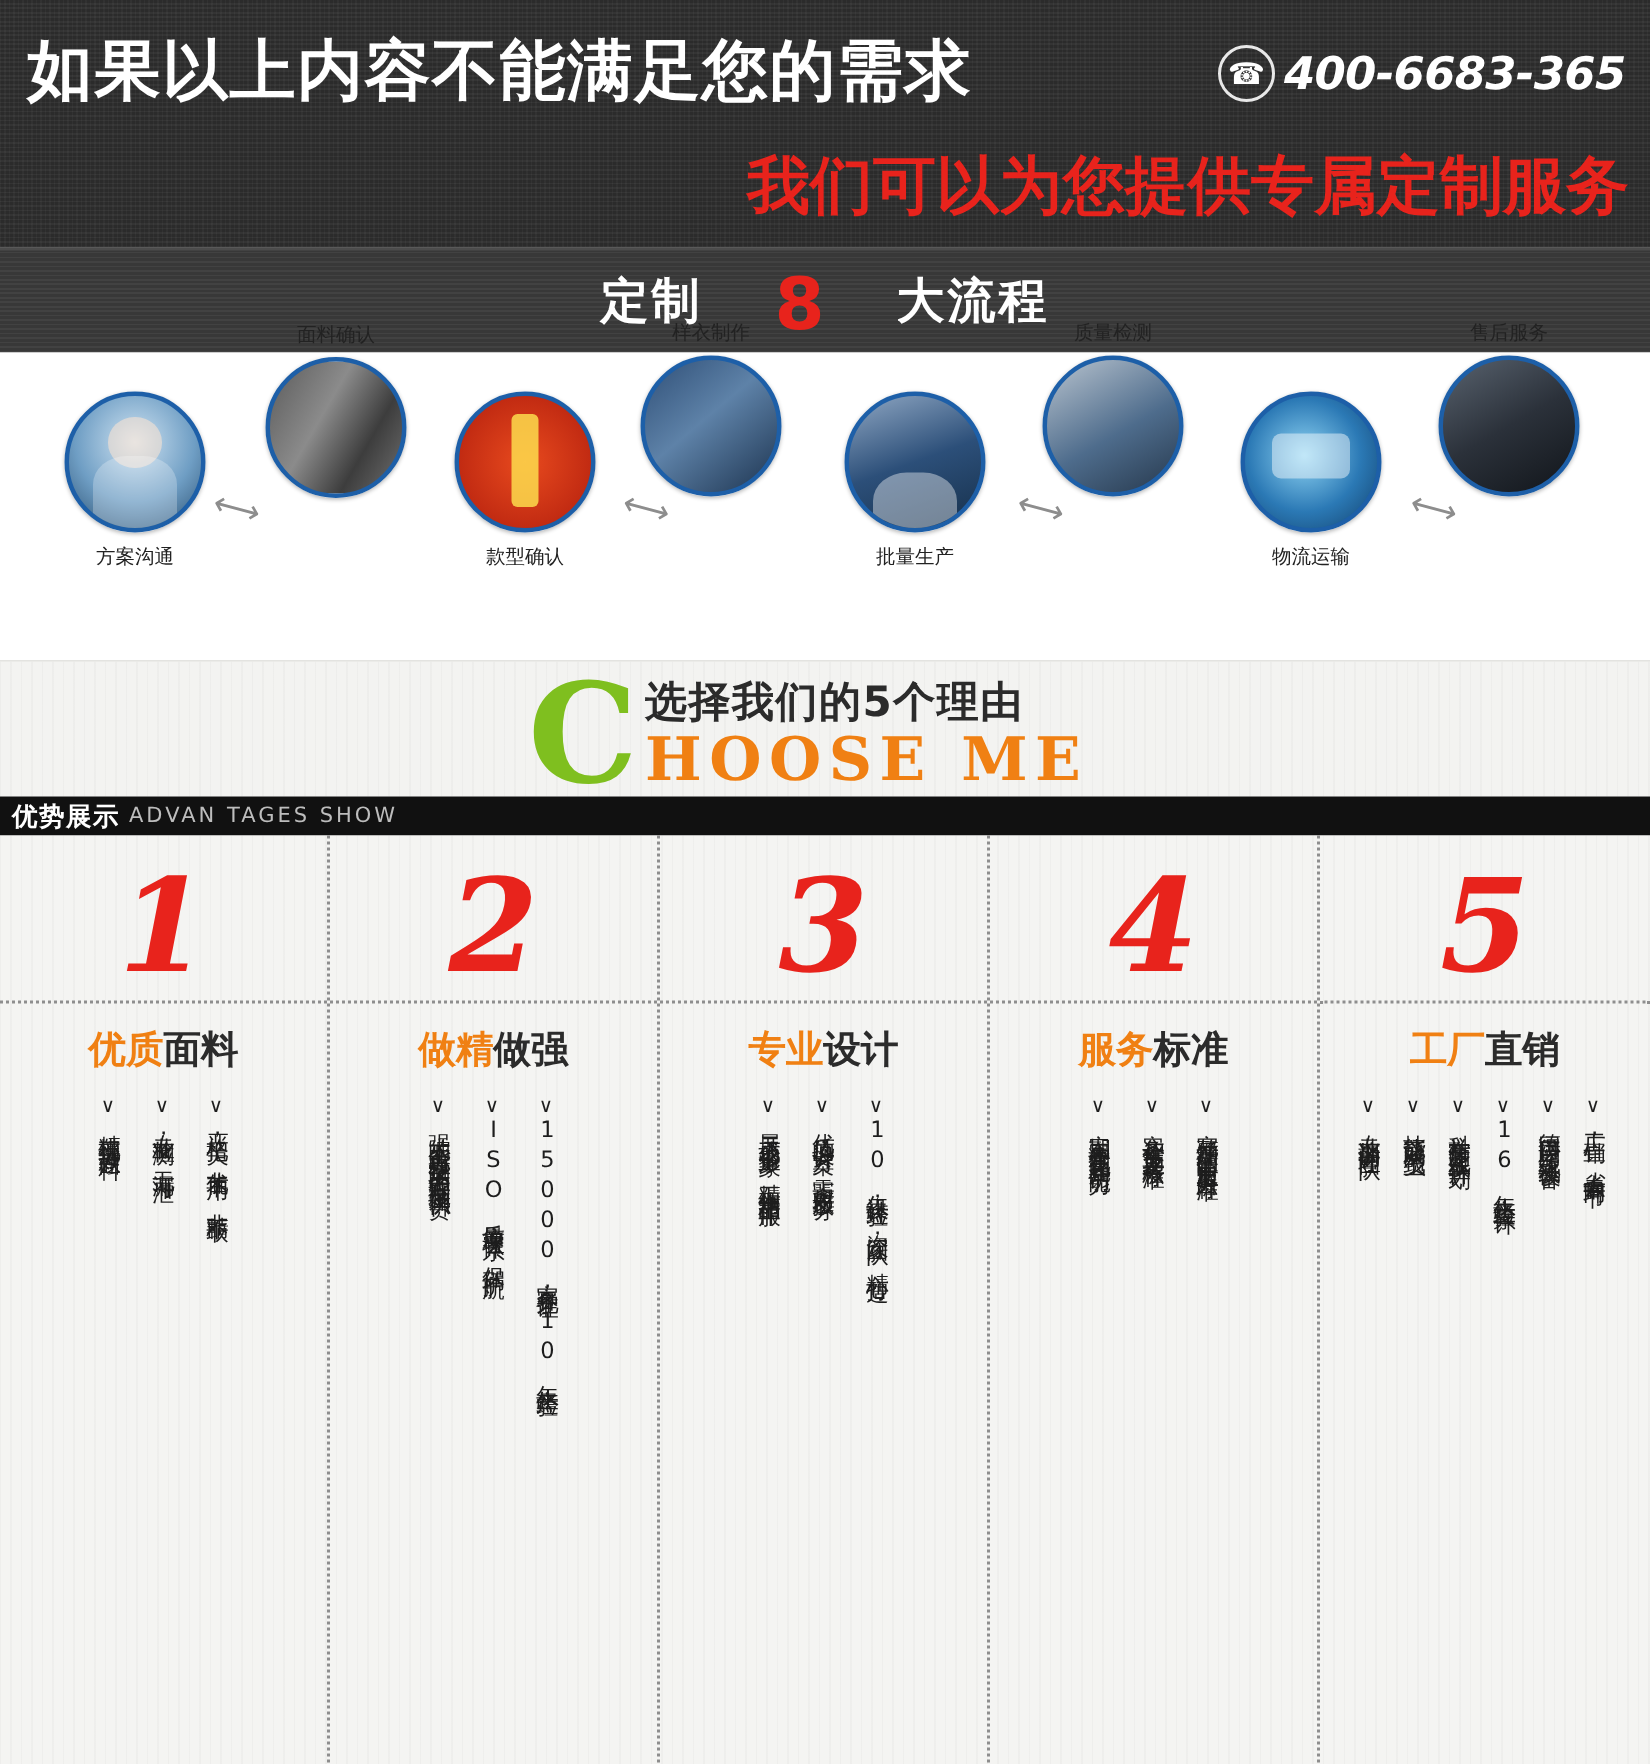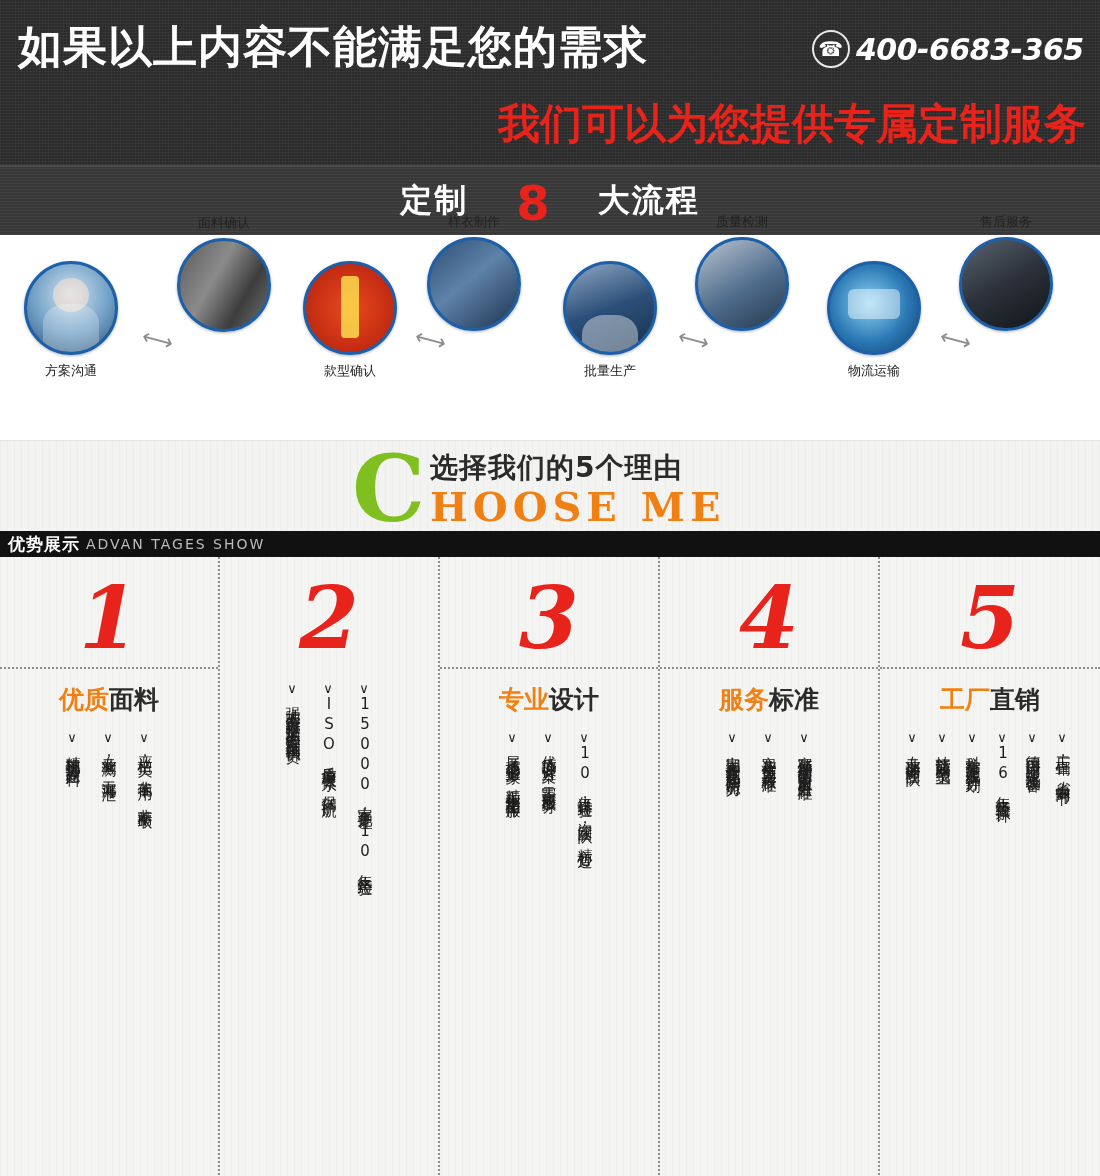--- a/index.html
+++ b/index.html
@@ -304,21 +304,21 @@
 </div>
 
 <div class="process-bar">
   <span class="t-white">定制</span>
   <span class="t-red">8</span>
   <span class="t-white">大流程</span>
 </div>
 
 <div class="process-area">
 
-  <div class="step" style="left:17px; top:26px;">
+  <div class="step" style="left:36px; top:26px;">
     <div class="step-circle art-operator">
       <div class="art-overlay-2"></div>
         <div class="art-overlay-1"></div>
     </div>
     <div class="step-label">方案沟通</div>
   </div>
   <div class="arrow" style="left:142px; top:92px;">⟷</div>
 
   <div class="step" style="left:170px; top:-22px;">
     <div class="step-label" style="margin:1px 0 6px 0;">面料确认</div>
@@ -386,20 +386,23 @@
     </div>
     <div class="reason-items">
       <div class="reason-item">严格把关，非优不用 非精不取</div>
       <div class="reason-item">专业检测，无漏可泄</div>
       <div class="reason-item">精挑细选每一款面料</div>
     </div>
   </div>
 
   <div class="reason-col">
     <div class="reason-num">2</div>
+    <div class="reason-title">
+      <span class="hl">做精</span><span class="nm">做强</span>
+    </div>
     <div class="reason-items">
       <div class="reason-item">15000家客户见证，10年生产经验</div>
       <div class="reason-item">ISO质量管理体系，保驾护航</div>
       <div class="reason-item">强大的生产能力科学灵活的生产管理制度知识供货</div>
     </div>
   </div>
 
   <div class="reason-col">
     <div class="reason-num">3</div>
     <div class="reason-title">

